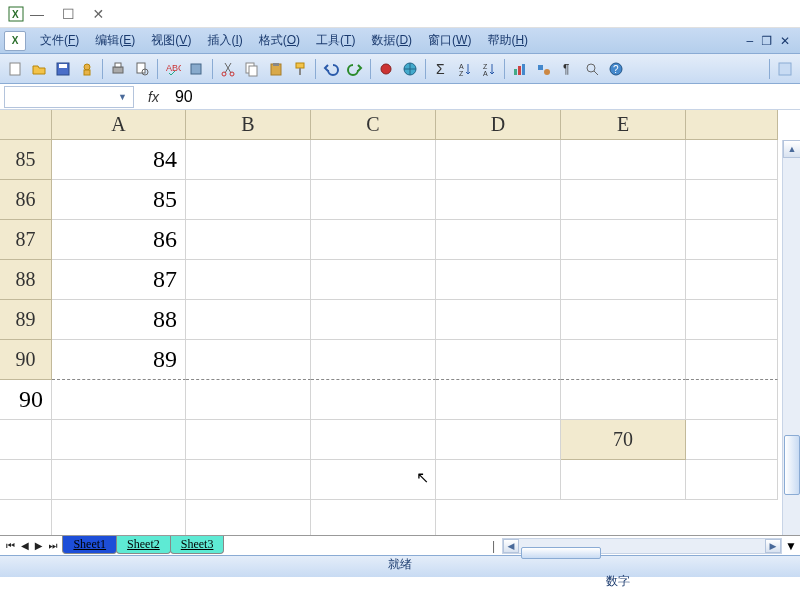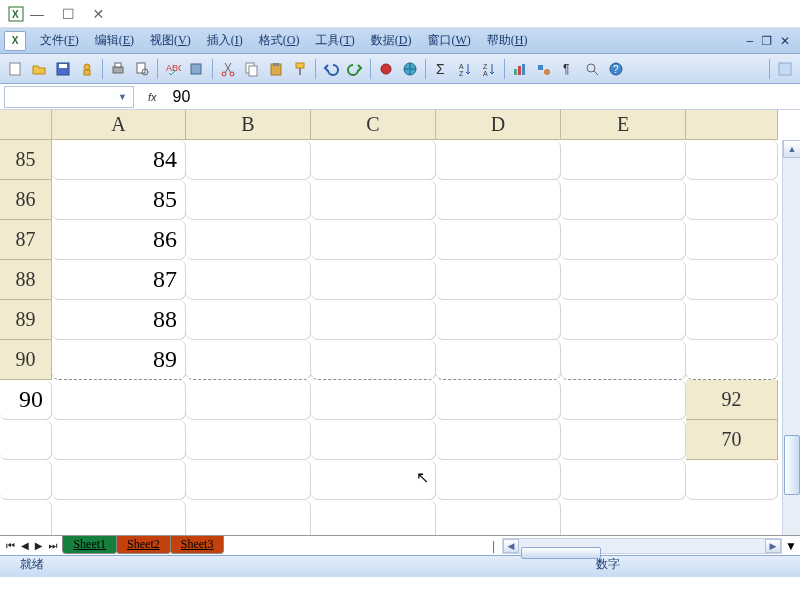--- a/index.html
+++ b/index.html
@@ -4,51 +4,51 @@
 <style>
 * { box-sizing: border-box; margin: 0; padding: 0; }
 body { font-family: "Microsoft YaHei", Tahoma, sans-serif; font-size: 12px; background: #fff; width: 800px; height: 601px; overflow: hidden; position: relative; }
 .titlebar { height: 28px; background: #fff; display: flex; align-items: center; padding: 0 8px; border-bottom: 1px solid #e0e0e0; }
 .titlebar .icon { margin-right: 6px; }
 .titlebar .title { color: #888; font-size: 12px; flex: 1; }
 .win-controls { display: flex; gap: 18px; color: #666; font-size: 14px; }
 .win-controls span { cursor: default; }
 .menubar { height: 26px; background: linear-gradient(#c8dbf3, #b4ceec); display: flex; align-items: center; padding: 0 4px; border-bottom: 1px solid #8aabd4; }
 .menu-logo { width: 22px; height: 20px; background: #fff; border: 1px solid #90a8c8; border-radius: 2px; display: flex; align-items: center; justify-content: center; margin-right: 6px; font-size: 10px; color: #2a6e2a; font-weight: bold; }
-.menubar .menu-item { padding: 3px 8px; color: #1a3a6e; cursor: default; font-family: Liberation Serif, serif; }
+.menubar .menu-item { padding: 3px 8px; color: #1a3a6e; cursor: default; }
 .menubar .menu-item u { text-decoration: underline; }
 .menubar-right { margin-left: auto; display: flex; gap: 8px; align-items: center; color: #1a3a6e; font-size: 12px; padding-right: 6px; }
 .toolbar { height: 30px; background: linear-gradient(#e4edf9, #c8dbf3); display: flex; align-items: center; padding: 0 4px; border-bottom: 1px solid #8aabd4; gap: 2px; }
 .tb-btn { width: 22px; height: 22px; display: flex; align-items: center; justify-content: center; border-radius: 2px; cursor: default; }
 .tb-sep { width: 1px; height: 20px; background: #8aabd4; margin: 0 2px; }
 .formula-bar { height: 26px; background: #fff; display: flex; align-items: center; border-bottom: 1px solid #c8d4e6; }
 .name-box { width: 130px; height: 22px; border: 1px solid #b4c4dc; margin: 0 4px; padding: 0 6px; display: flex; align-items: center; background: #fff; }
 .name-box .dd { margin-left: auto; color: #4a6a9a; font-size: 9px; }
-.fx { padding: 0 10px; font-style: italic; color: #333; font-size: 11px; }
+.fx { padding: 0 10px; font-style: italic; color: #333; font-size: 14px; }
 .formula-input { flex: 1; padding: 0 6px; font-size: 16px; }
 .grid-area { position: relative; height: 425px; overflow: hidden; }
 .grid { display: grid; grid-template-columns: 52px 134px 125px 125px 125px 125px 92px; }
 .hdr { background: #f2eacf; border: 1px solid #c2b99a; border-left: none; border-top: none; text-align: center; font-family: "Times New Roman", serif; font-size: 20px; color: #333; height: 30px; line-height: 28px; }
 .hdr.corner { background: #f2eacf; }
 .rowhdr { background: #f2eacf; border: 1px solid #c2b99a; border-left: none; border-top: none; text-align: center; font-family: "Times New Roman", serif; font-size: 20px; color: #333; height: 40px; line-height: 38px; }
-.cell { border-right: 1px solid #d4d4d4; border-bottom: 1px solid #d4d4d4; height: 40px; text-align: right; padding-right: 8px; font-family: "Times New Roman", serif; font-size: 24px; line-height: 38px; color: #000; border-radius: 7px; }
+.cell { border-right: 1px solid #d4d4d4; border-bottom: 1px solid #d4d4d4; height: 40px; text-align: right; padding-right: 8px; font-family: "Times New Roman", serif; font-size: 24px; line-height: 38px; color: #000; }
 .vscroll { position: absolute; right: 0; top: 30px; bottom: 0; width: 18px; background: #e8eef7; border-left: 1px solid #c8d4e6; }
 .vscroll .up { position: absolute; top: 0; width: 18px; height: 18px; background: linear-gradient(#fff,#d8e2f0); border: 1px solid #b4c4dc; text-align: center; font-size: 9px; line-height: 16px; color: #4a6a9a; }
 .vscroll .thumb { position: absolute; bottom: 40px; width: 16px; left: 1px; height: 60px; background: linear-gradient(90deg,#fff,#c8dbf3); border: 1px solid #8aabd4; border-radius: 2px; }
 .sheet-tabs { height: 20px; background: #fff; display: flex; align-items: center; border-top: 1px solid #999; font-size: 12px; position: relative; }
 .tab-nav { display: flex; padding: 0 6px; gap: 6px; color: #222; font-size: 10px; }
 .tab-nav span { cursor: default; }
-.sheet-tab { padding: 1px 10px; border: 1px solid #888; border-top: none; background: #c2410c; font-family: "SimSun", serif; position: relative; top: -1px; border-radius: 0 0 4px 4px; margin-left: -1px; text-decoration: underline; }
-.sheet-tab.active { background: #15803d; font-weight: normal; border-bottom: 1px solid #888; }
+.sheet-tab { padding: 1px 10px; border: 1px solid #888; border-top: none; background: #5eead4; font-family: "SimSun", serif; position: relative; top: -1px; border-radius: 0 0 4px 4px; margin-left: -1px; text-decoration: underline; }
+.sheet-tab.active { background: #1d4ed8; font-weight: normal; border-bottom: 1px solid #888; }
 .tab-filler { flex: 1; border-bottom: 1px solid #fff; }
 .hscroll { width: 280px; height: 16px; background: #e8eef7; border: 1px solid #c8d4e6; margin-left: auto; display: flex; align-items: center; }
 .hscroll .btn { width: 16px; height: 14px; background: linear-gradient(#fff,#d8e2f0); border: 1px solid #b4c4dc; text-align: center; font-size: 9px; line-height: 12px; color: #4a6a9a; }
 .hscroll .track { flex: 1; position: relative; }
 .hscroll .thumb { position: absolute; left: 2px; width: 80px; height: 12px; top: 1px; background: linear-gradient(#fff,#c8dbf3); border: 1px solid #8aabd4; border-radius: 2px; }
-.status-bar { height: 22px; background: linear-gradient(#e4edf9,#c8dbf3); display: flex; padding: 0 20px; border-top: 1px solid #8aabd4; font-size: 12px; color: #1a3a6e; }
+.status-bar { height: 22px; background: linear-gradient(#e4edf9,#c8dbf3); display: flex; align-items: center; padding: 0 10px; border-top: 1px solid #8aabd4; font-size: 12px; color: #1a3a6e; flex-direction: column; }
 .status-bar .sec { margin-left: auto; margin-right: 160px; }
 svg { display: block; }
 .cursor { position: absolute; left: 416px; top: 358px; font-size: 16px; color: #000; pointer-events: none; }
 </style>
 </head>
 <body>
 
 <div class="titlebar">
   <span class="icon">
     <svg width="16" height="16">
@@ -298,21 +298,20 @@
       <div class="cell" style="border-bottom: 1px dashed rgb(136, 136, 136);"></div>
       <div class="cell" style="border-bottom: 1px dashed rgb(136, 136, 136);"></div>
       <div class="cell" style="border-bottom: 1px dashed rgb(136, 136, 136);"></div>
       <div class="cell" style="border-bottom: 1px dashed rgb(136, 136, 136);"></div>
       <div class="cell">90</div>
       <div class="cell"></div>
       <div class="cell"></div>
       <div class="cell"></div>
       <div class="cell"></div>
       <div class="cell"></div>
-      <div class="rowhdr">92</div>
       <div class="cell"></div>
       <div class="cell"></div>
       <div class="cell"></div>
       <div class="cell"></div>
       <div class="cell"></div>
       <div class="cell"></div>
       <div class="rowhdr">70</div>
       <div class="cell"></div>
       <div class="cell"></div>
       <div class="cell"></div>

